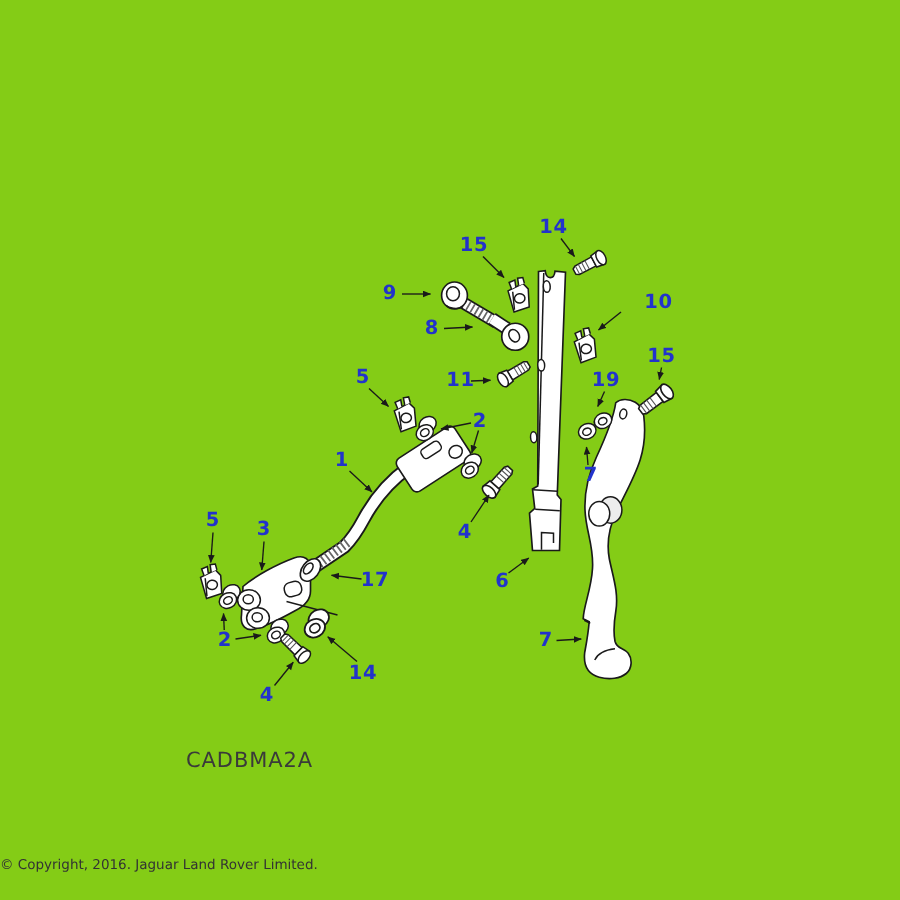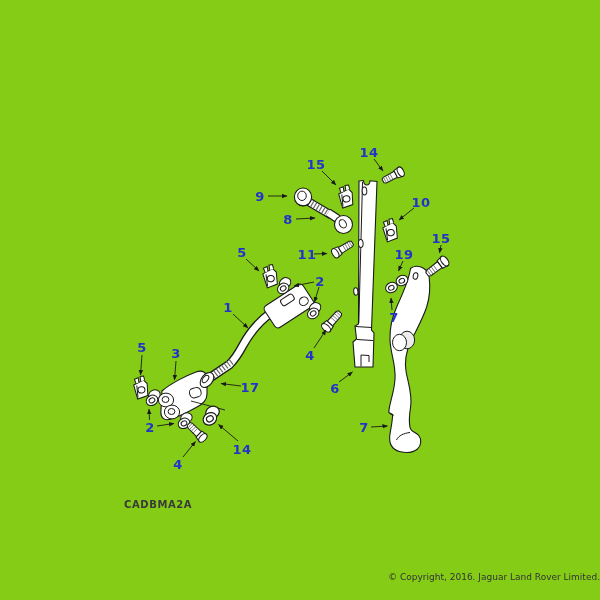--- a/index.html
+++ b/index.html
@@ -2,22 +2,22 @@
 <html><head>
 <meta charset="utf-8">
 <style>
   html,body{margin:0;padding:0;background:#fff;}
   #stage{position:relative;width:600px;height:600px;background:#84cc16;overflow:hidden;
          font-family:"DejaVu Sans","Liberation Sans",sans-serif;}
   #art{position:absolute;left:0;top:0;}
   .callout{position:absolute;transform:translate(-50%,-50%);
            font:bold 13px "DejaVu Sans","Liberation Sans",sans-serif;
            color:#2233cc;letter-spacing:0.5px;cursor:pointer;}
-  .code{position:absolute;left:124px;top:499px;font-size:10px;color:#3a3a3a;letter-spacing:0.6px;font-weight:bold;}
-  .copyright{position:absolute;left:0;top:572px;width:600px;text-align:right;
+  .code{position:absolute;left:124px;top:499px;font-size:14px;color:#3a3a3a;letter-spacing:0.6px;}
+  .copyright{position:absolute;left:0;top:572px;width:600px;text-align:left;
              font-size:9px;color:#333;}
   svg .ln{stroke:#1a1a1a;stroke-width:1;fill:none;}
   svg .pt{stroke:#1a1a1a;stroke-width:1.1;fill:#ffffff;}
   svg .pt2{stroke:#1a1a1a;stroke-width:1;fill:#ffffff;}
   svg .shade{stroke:#1a1a1a;stroke-width:1;fill:#ececec;}
   svg .leader{stroke:#1a1a1a;stroke-width:0.9;fill:none;}
 </style>
 </head>
 <body>
 
@@ -167,21 +167,21 @@
       <path class="leader" d="M157,426 L174,423.5" marker-end="url(#arw)"></path>
       <path class="leader" d="M371,427 L387.5,426" marker-end="url(#arw)"></path>
       <path class="leader" d="M238,441 L218.5,424.5" marker-end="url(#arw)"></path>
       <path class="leader" d="M183,457 L195.5,441.5" marker-end="url(#arw)"></path>
     </g>
   </svg>
 
   <span class="callout" style="left:369px;top:152px">14</span>
   <span class="callout" style="left:316px;top:164px">15</span>
   <span class="callout" style="left:260px;top:196px">9</span>
-  <span class="callout" style="left:421px;top:202px">10</span>
+  <span class="callout" style="left:439px;top:202px">10</span>
   <span class="callout" style="left:288px;top:219px">8</span>
   <span class="callout" style="left:441px;top:238px">15</span>
   <span class="callout" style="left:242px;top:252px">5</span>
   <span class="callout" style="left:307px;top:254px">11</span>
   <span class="callout" style="left:404px;top:254px">19</span>
   <span class="callout" style="left:320px;top:281px">2</span>
   <span class="callout" style="left:228px;top:307px">1</span>
   <span class="callout" style="left:394px;top:317px">7</span>
   <span class="callout" style="left:142px;top:347px">5</span>
   <span class="callout" style="left:176px;top:353px">3</span>

